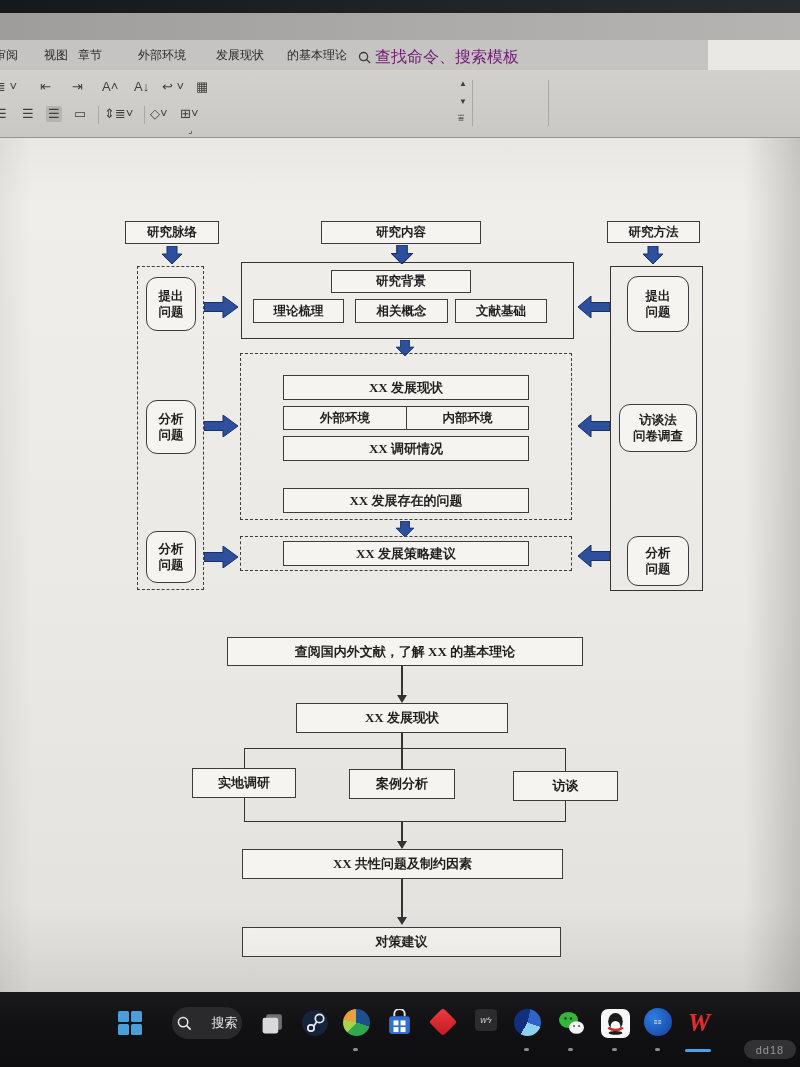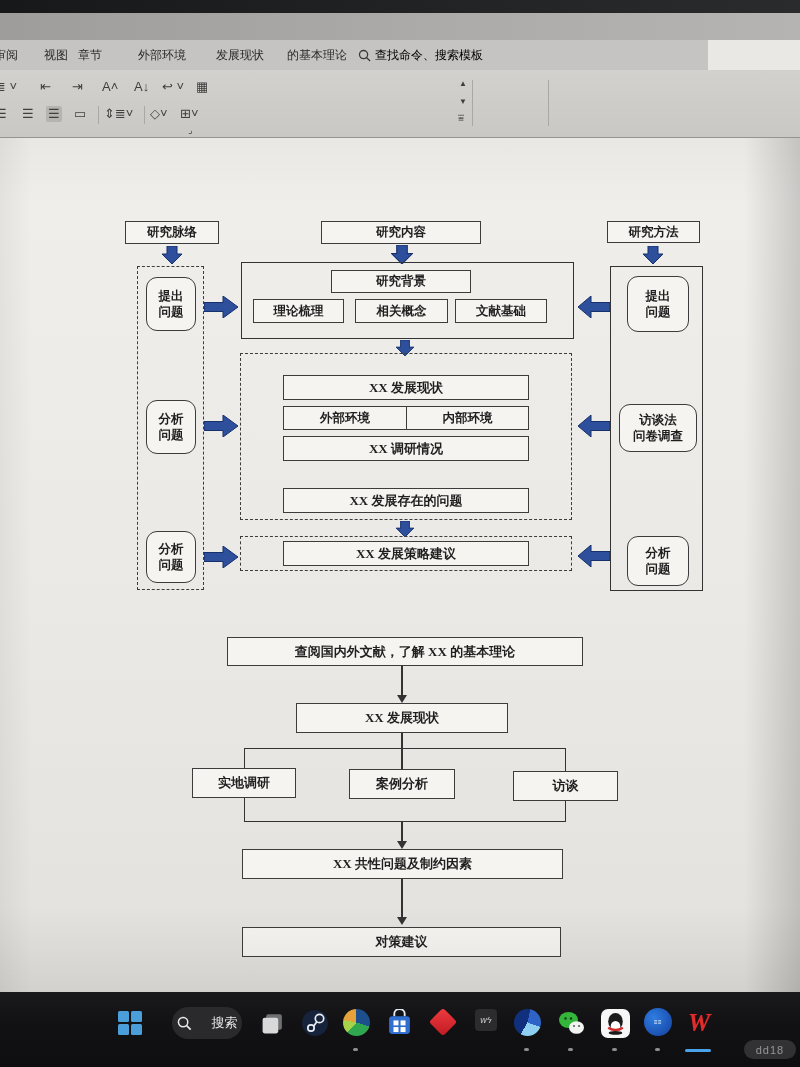--- a/index.html
+++ b/index.html
@@ -6,21 +6,21 @@
   #screen{position:relative;width:800px;height:1067px;overflow:hidden;
     font-family:"Liberation Sans","DejaVu Sans",sans-serif;background:#e9e8e4;}
   
   .bezel-top{position:absolute;left:0;top:0;width:800px;height:13px;
     background:linear-gradient(90deg,#17181a,#232426 60%,#2a2b2d);}
   
   .titleband{position:absolute;left:0;top:13px;width:800px;height:27px;
     background:linear-gradient(90deg,#9e9d9b,#acaba9 55%,#b5b4b2);}
   .menubar{position:absolute;left:0;top:40px;width:708px;height:30px;background:#c5c4c2;}
   .menu-item{position:absolute;top:7px;font-size:12px;color:#2a2a2a;cursor:default;white-space:nowrap;}
-  .menusearch{position:absolute;top:7px;font-size:12px;color:#000000;display:flex;align-items:center;gap:4px;font-family:Liberation Mono, monospace;}
+  .menusearch{position:absolute;top:7px;font-size:16px;color:#701a75;display:flex;align-items:center;gap:4px;font-family:Liberation Mono, monospace;}
   .toolbar{position:absolute;left:0;top:70px;width:800px;height:67px;
     background:linear-gradient(#d2d1ce,#c9c8c5);border-bottom:1px solid #95948f;}
   .tb-ico{position:absolute;color:#3f3f3f;font-size:13px;line-height:16px;}
   .tb-ico.hl{background:#b5b4b0;border-radius:2px;padding:0 2px;}
   .tb-sep{position:absolute;width:1px;background:#a9a8a5;}
   .gal-item{position:absolute;top:77px;width:62px;height:52px;text-align:center;cursor:default;}
   .gal-item .pv{display:block;font-family:"Liberation Serif","DejaVu Serif",serif;color:#1d1d1d;}
   .gal-item .lb{display:block;font-size:11px;color:#2c2c2c;margin-top:2px;}
   .gal-sel{border:1.4px solid #6f6e6b;background:#d7d6d3;box-sizing:border-box;}
   .tool-big{position:absolute;top:76px;width:62px;height:54px;text-align:center;color:#333;cursor:default;}

